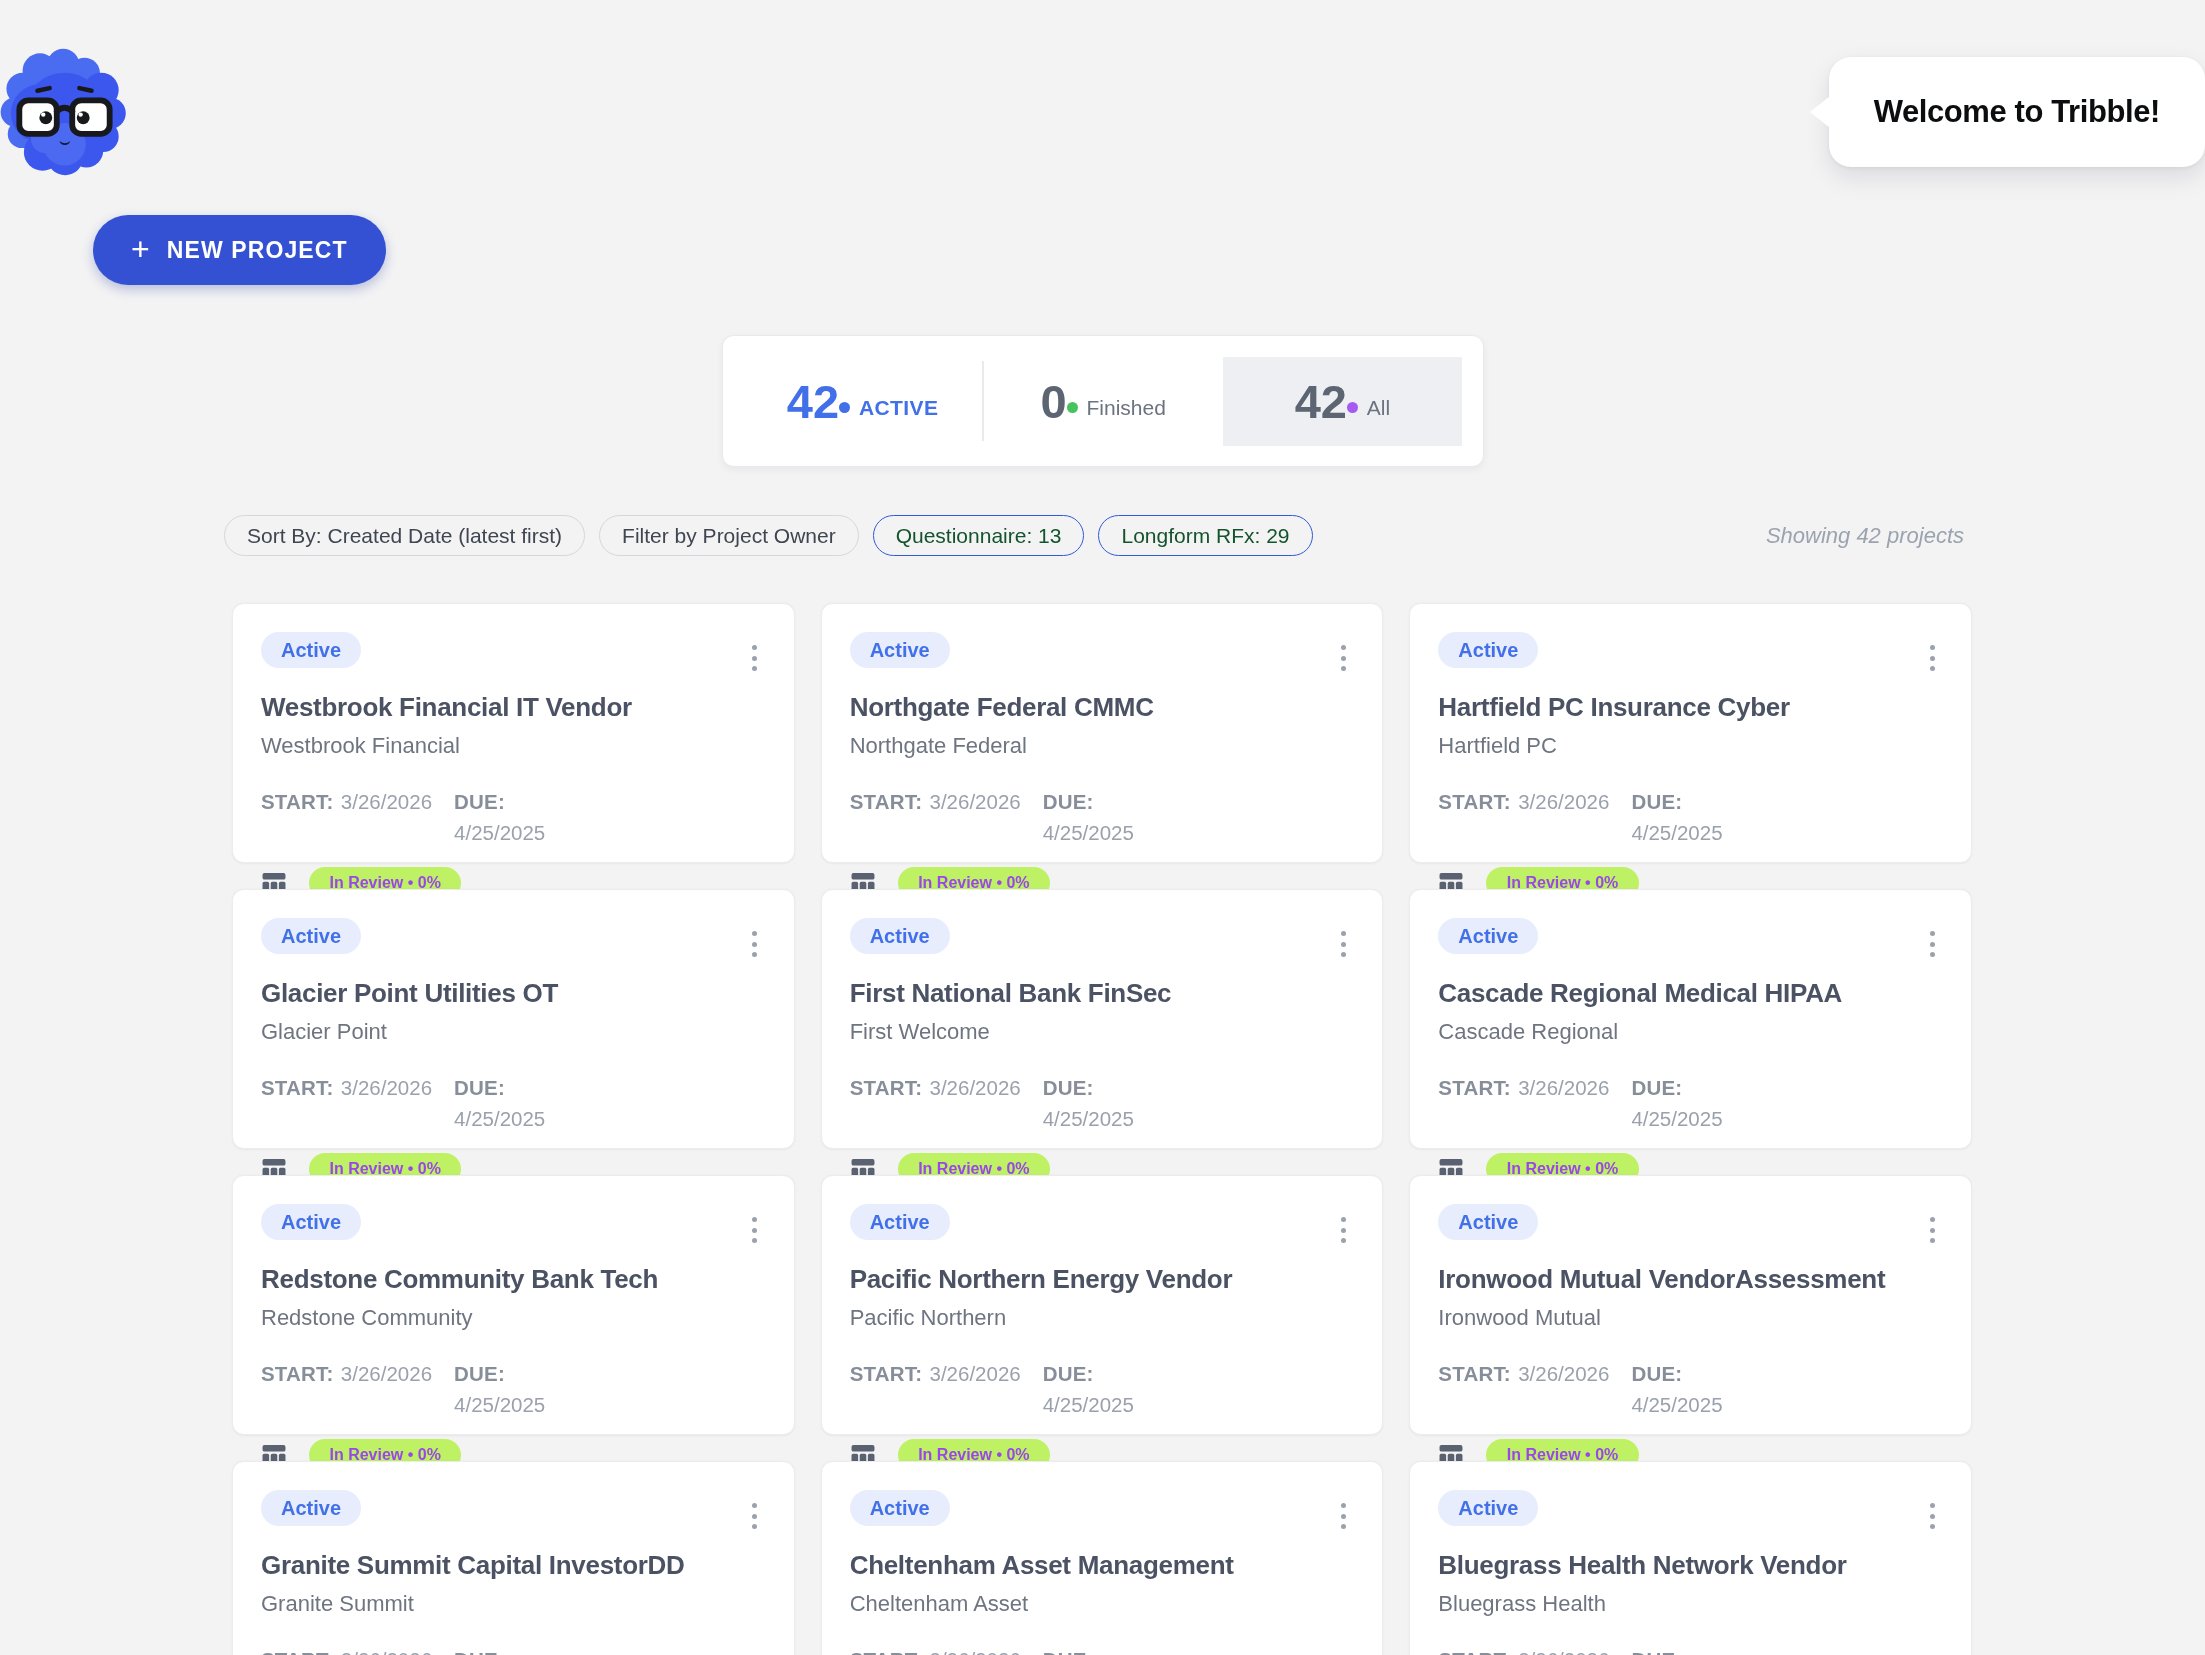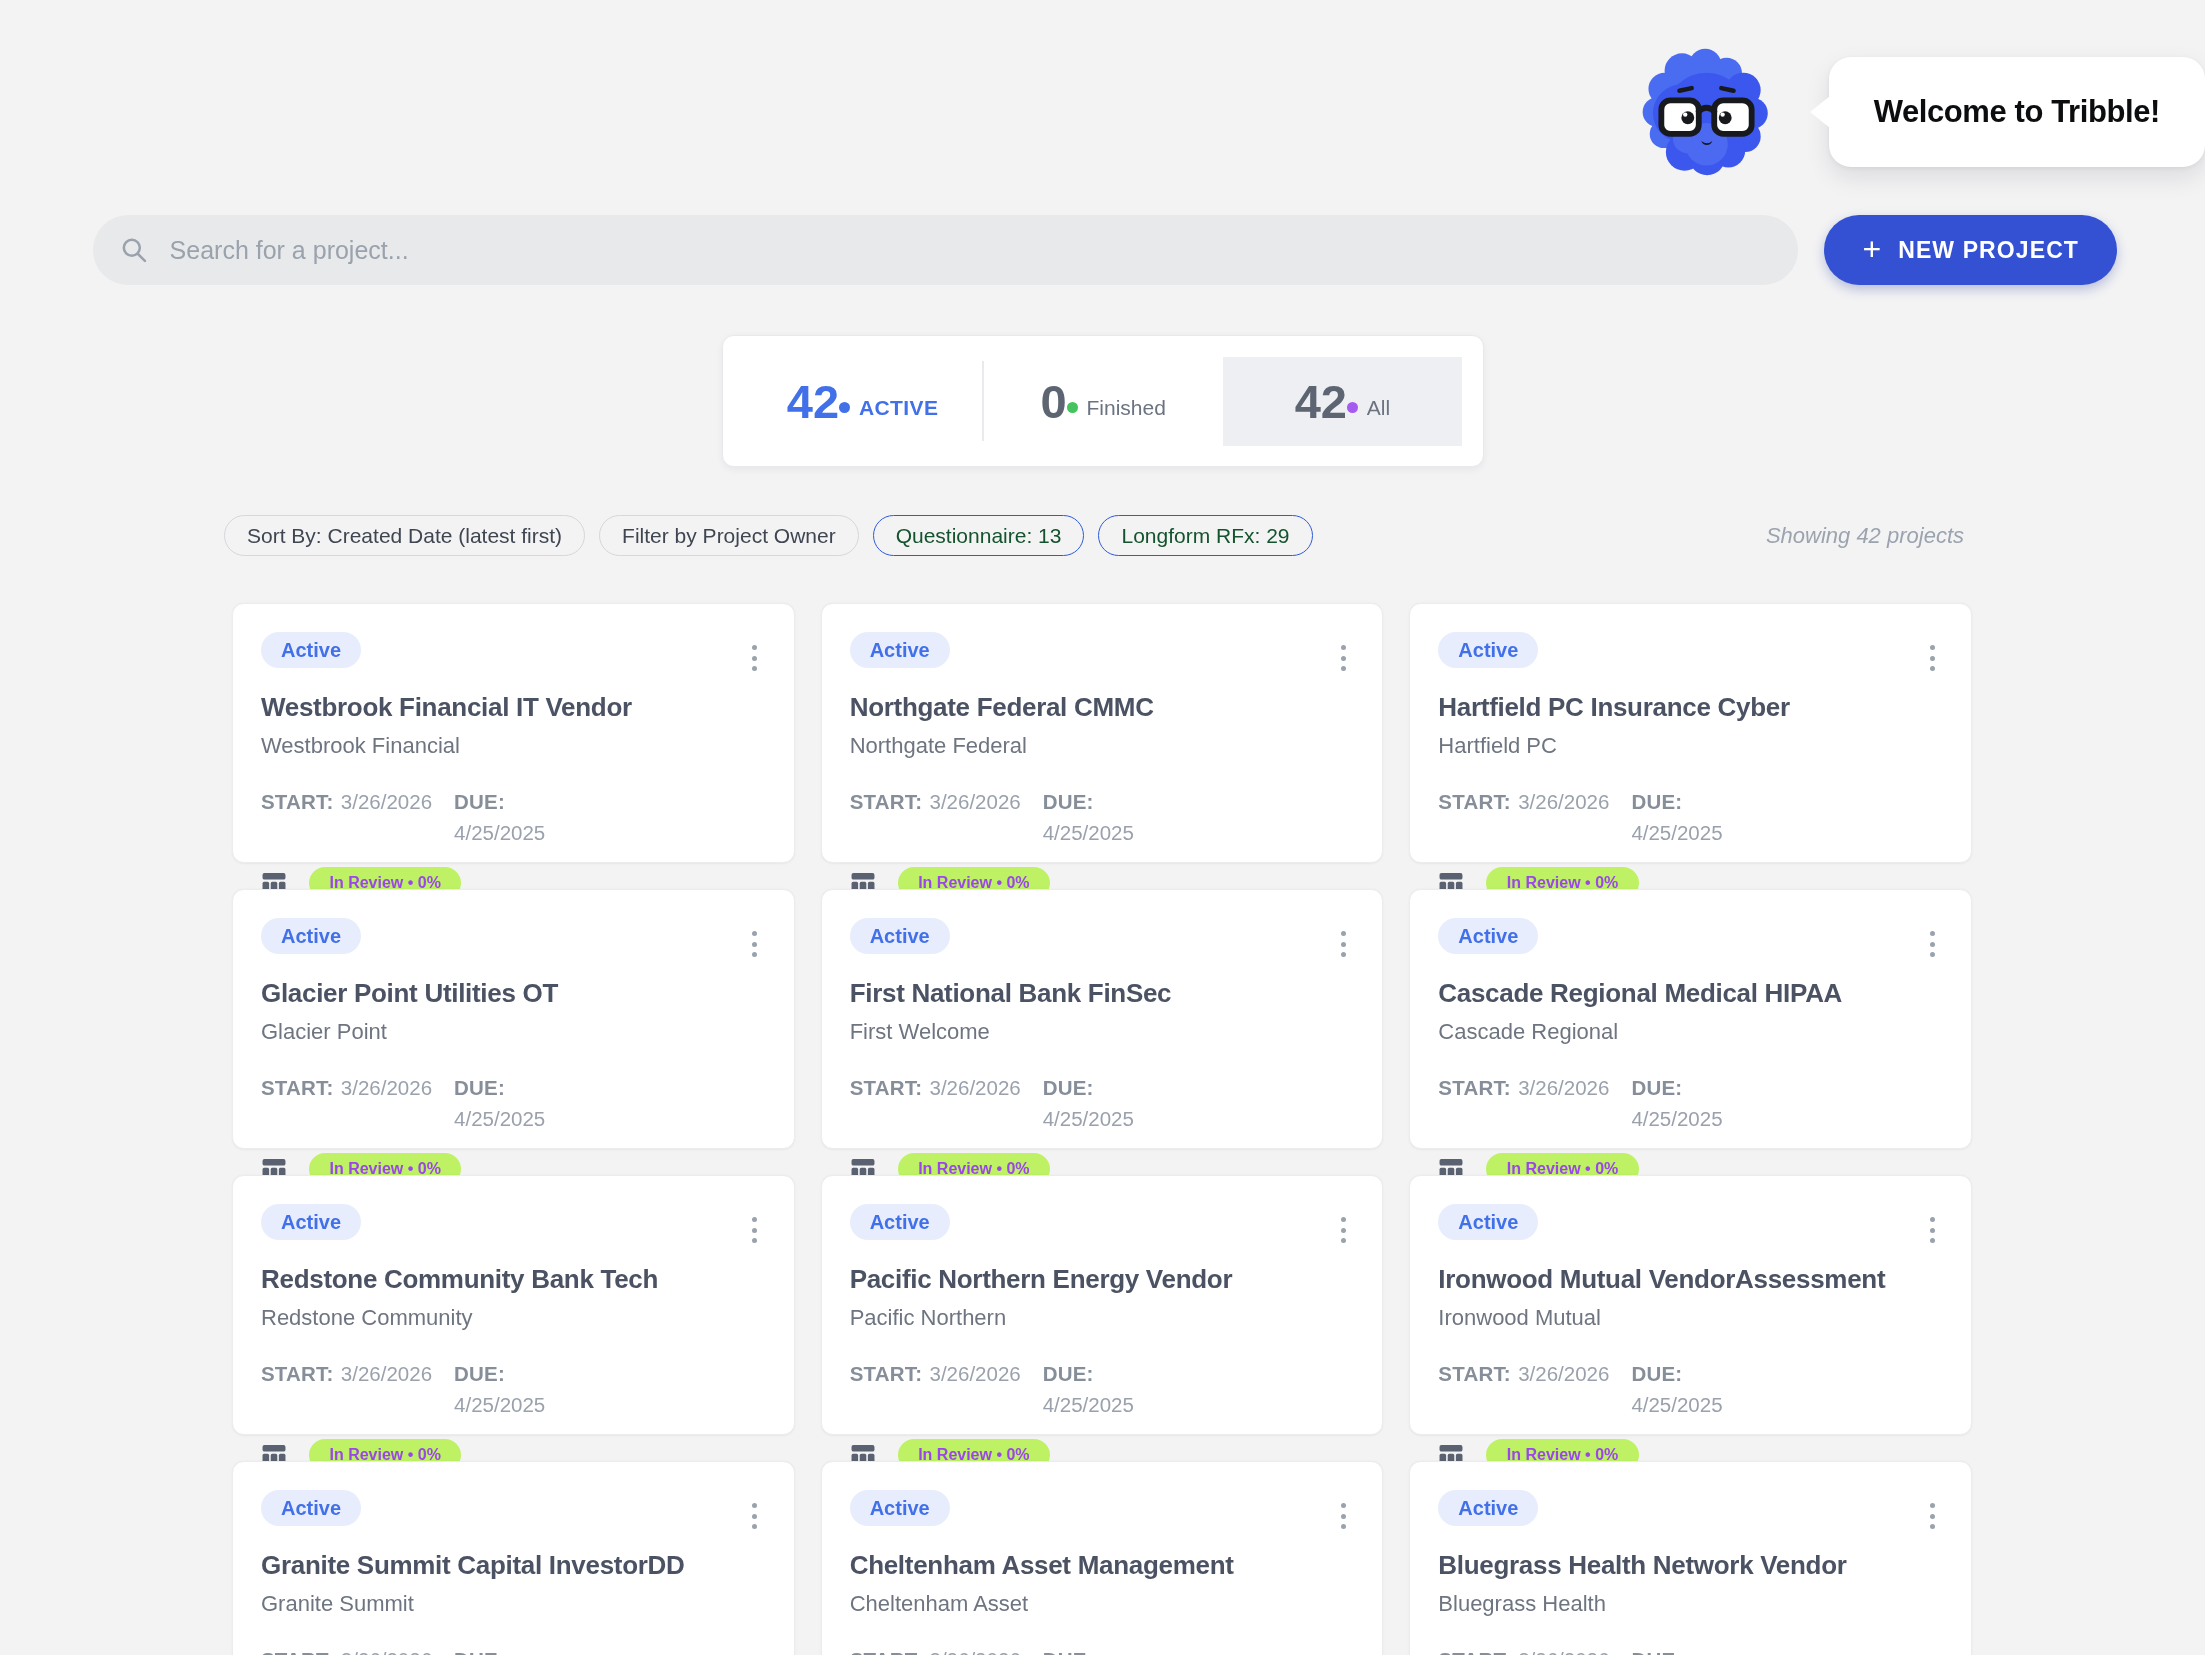--- a/index.html
+++ b/index.html
@@ -3,21 +3,21 @@
 <meta charset="utf-8">
 <style>
   html,body{margin:0;padding:0;}
   body{
     width:2205px;height:1655px;overflow:hidden;position:relative;
     background:#f3f3f4;
     font-family:"Liberation Sans","DejaVu Sans",sans-serif;
     -webkit-font-smoothing:antialiased;
   }
   
-  .hero{position:absolute;top:44px;left:0;right:0;display:flex;justify-content:flex-end;align-items:center;gap:58px;}
+  .hero{position:absolute;top:44px;left:0;right:0;display:flex;justify-content:space-between;align-items:center;gap:58px;}
   .mascot{width:129px;height:136px;flex:0 0 auto;}
   .bubble{
     position:relative;background:#ffffff;border-radius:22px;
     box-shadow:0 10.3px 25px rgba(20,24,40,.10),0 1.5px 4.4px rgba(20,24,40,.05);
     padding:37px 45px;min-width:264px;display:flex;align-items:center;justify-content:center;
   }
   .bubble::before{
     content:"";position:absolute;left:-19px;top:50%;transform:translateY(-50%);
     width:0;height:0;border-top:16px solid transparent;border-bottom:16px solid transparent;
     border-right:20.5px solid #ffffff;
@@ -143,27 +143,20 @@
     </g>
 
     <path d="M92 145 a9 9 0 0 0 17 0 q-8 7 -17 0 z" fill="#141a2e"></path>
   </svg>
   <div class="bubble">
     <span class="bubble-text">Welcome to Tribble!</span>
   </div>
 </div>
 
 <div class="search-row">
-  <div class="search-box">
-    <svg width="32" height="32" viewBox="0 0 44 44" fill="none" aria-hidden="true">
-      <circle cx="19" cy="19" r="11" stroke="#9aa2ad" stroke-width="3.5"></circle>
-      <line x1="27.5" y1="27.5" x2="37" y2="37" stroke="#9aa2ad" stroke-width="3.5" stroke-linecap="round"></line>
-    </svg>
-    <input class="search-input" type="text" placeholder="Search for a project..." style="">
-  </div>
   <button class="new-project-btn">
     <span class="plus-glyph">+</span>
     <span>NEW PROJECT</span>
   </button>
 </div>
 
 <div class="stats-panel">
   <div class="stat-cell accent">
     <div class="stat-value">42</div>
     <div class="stat-label-row">

